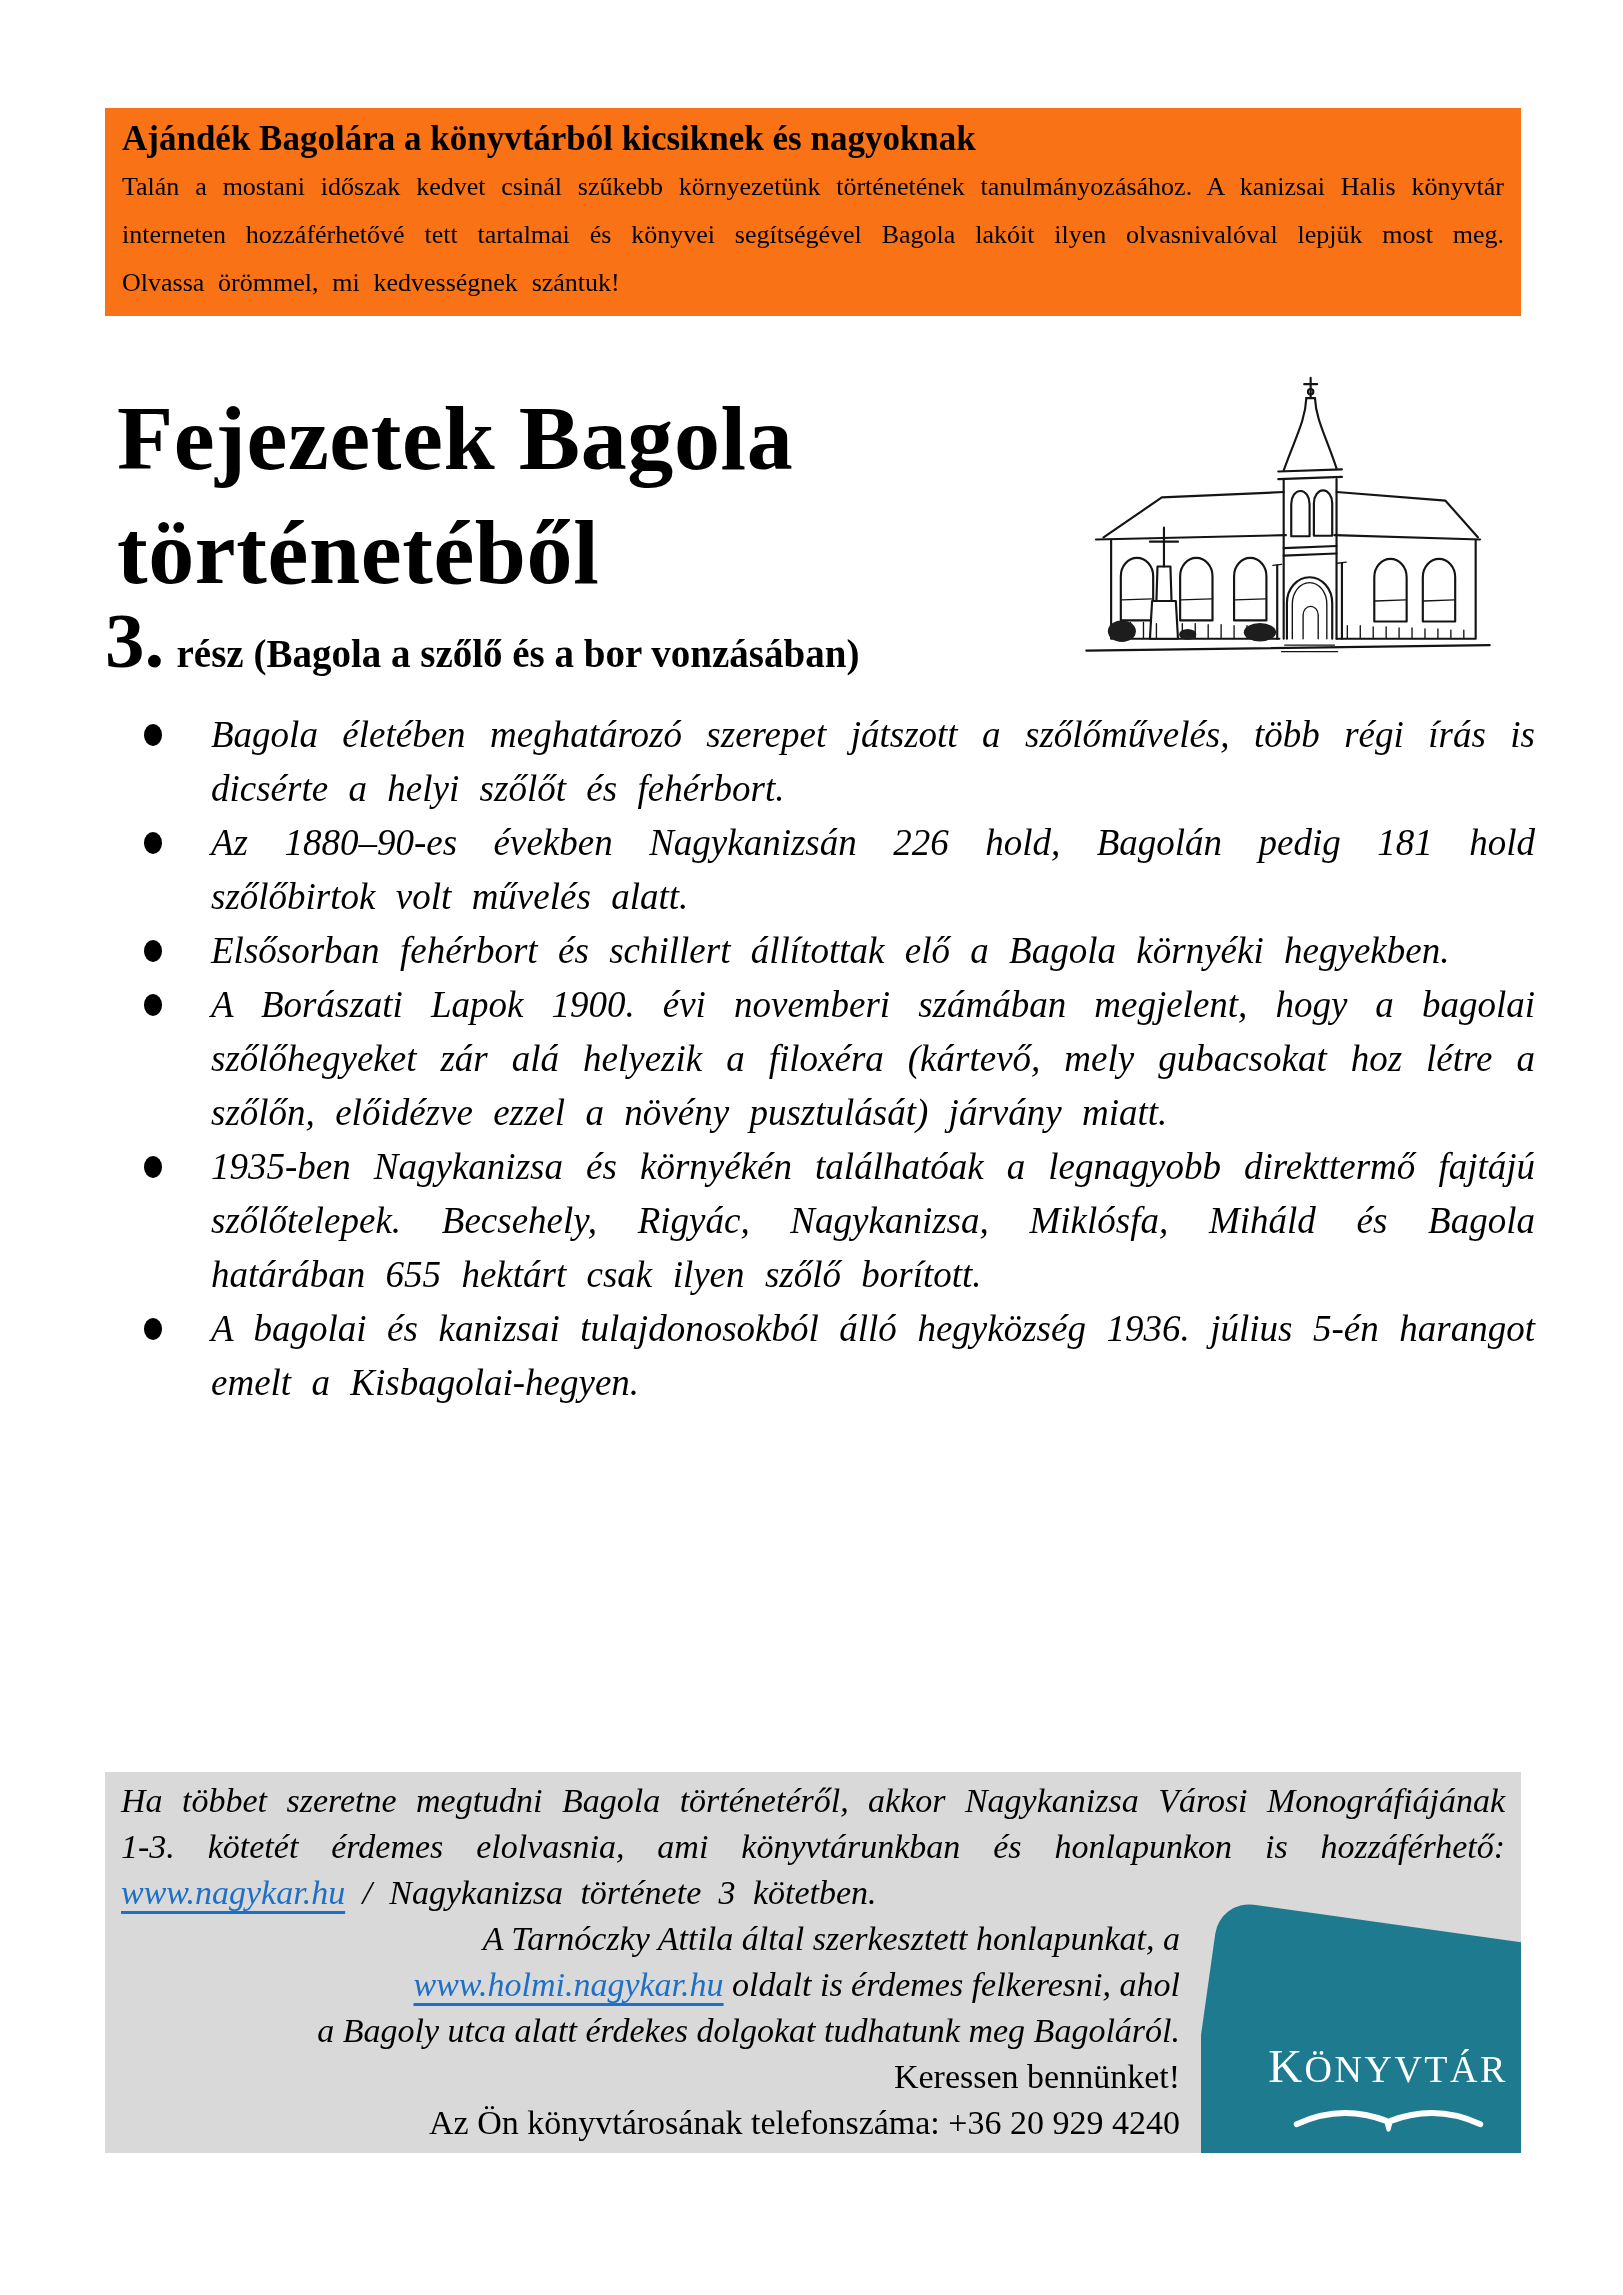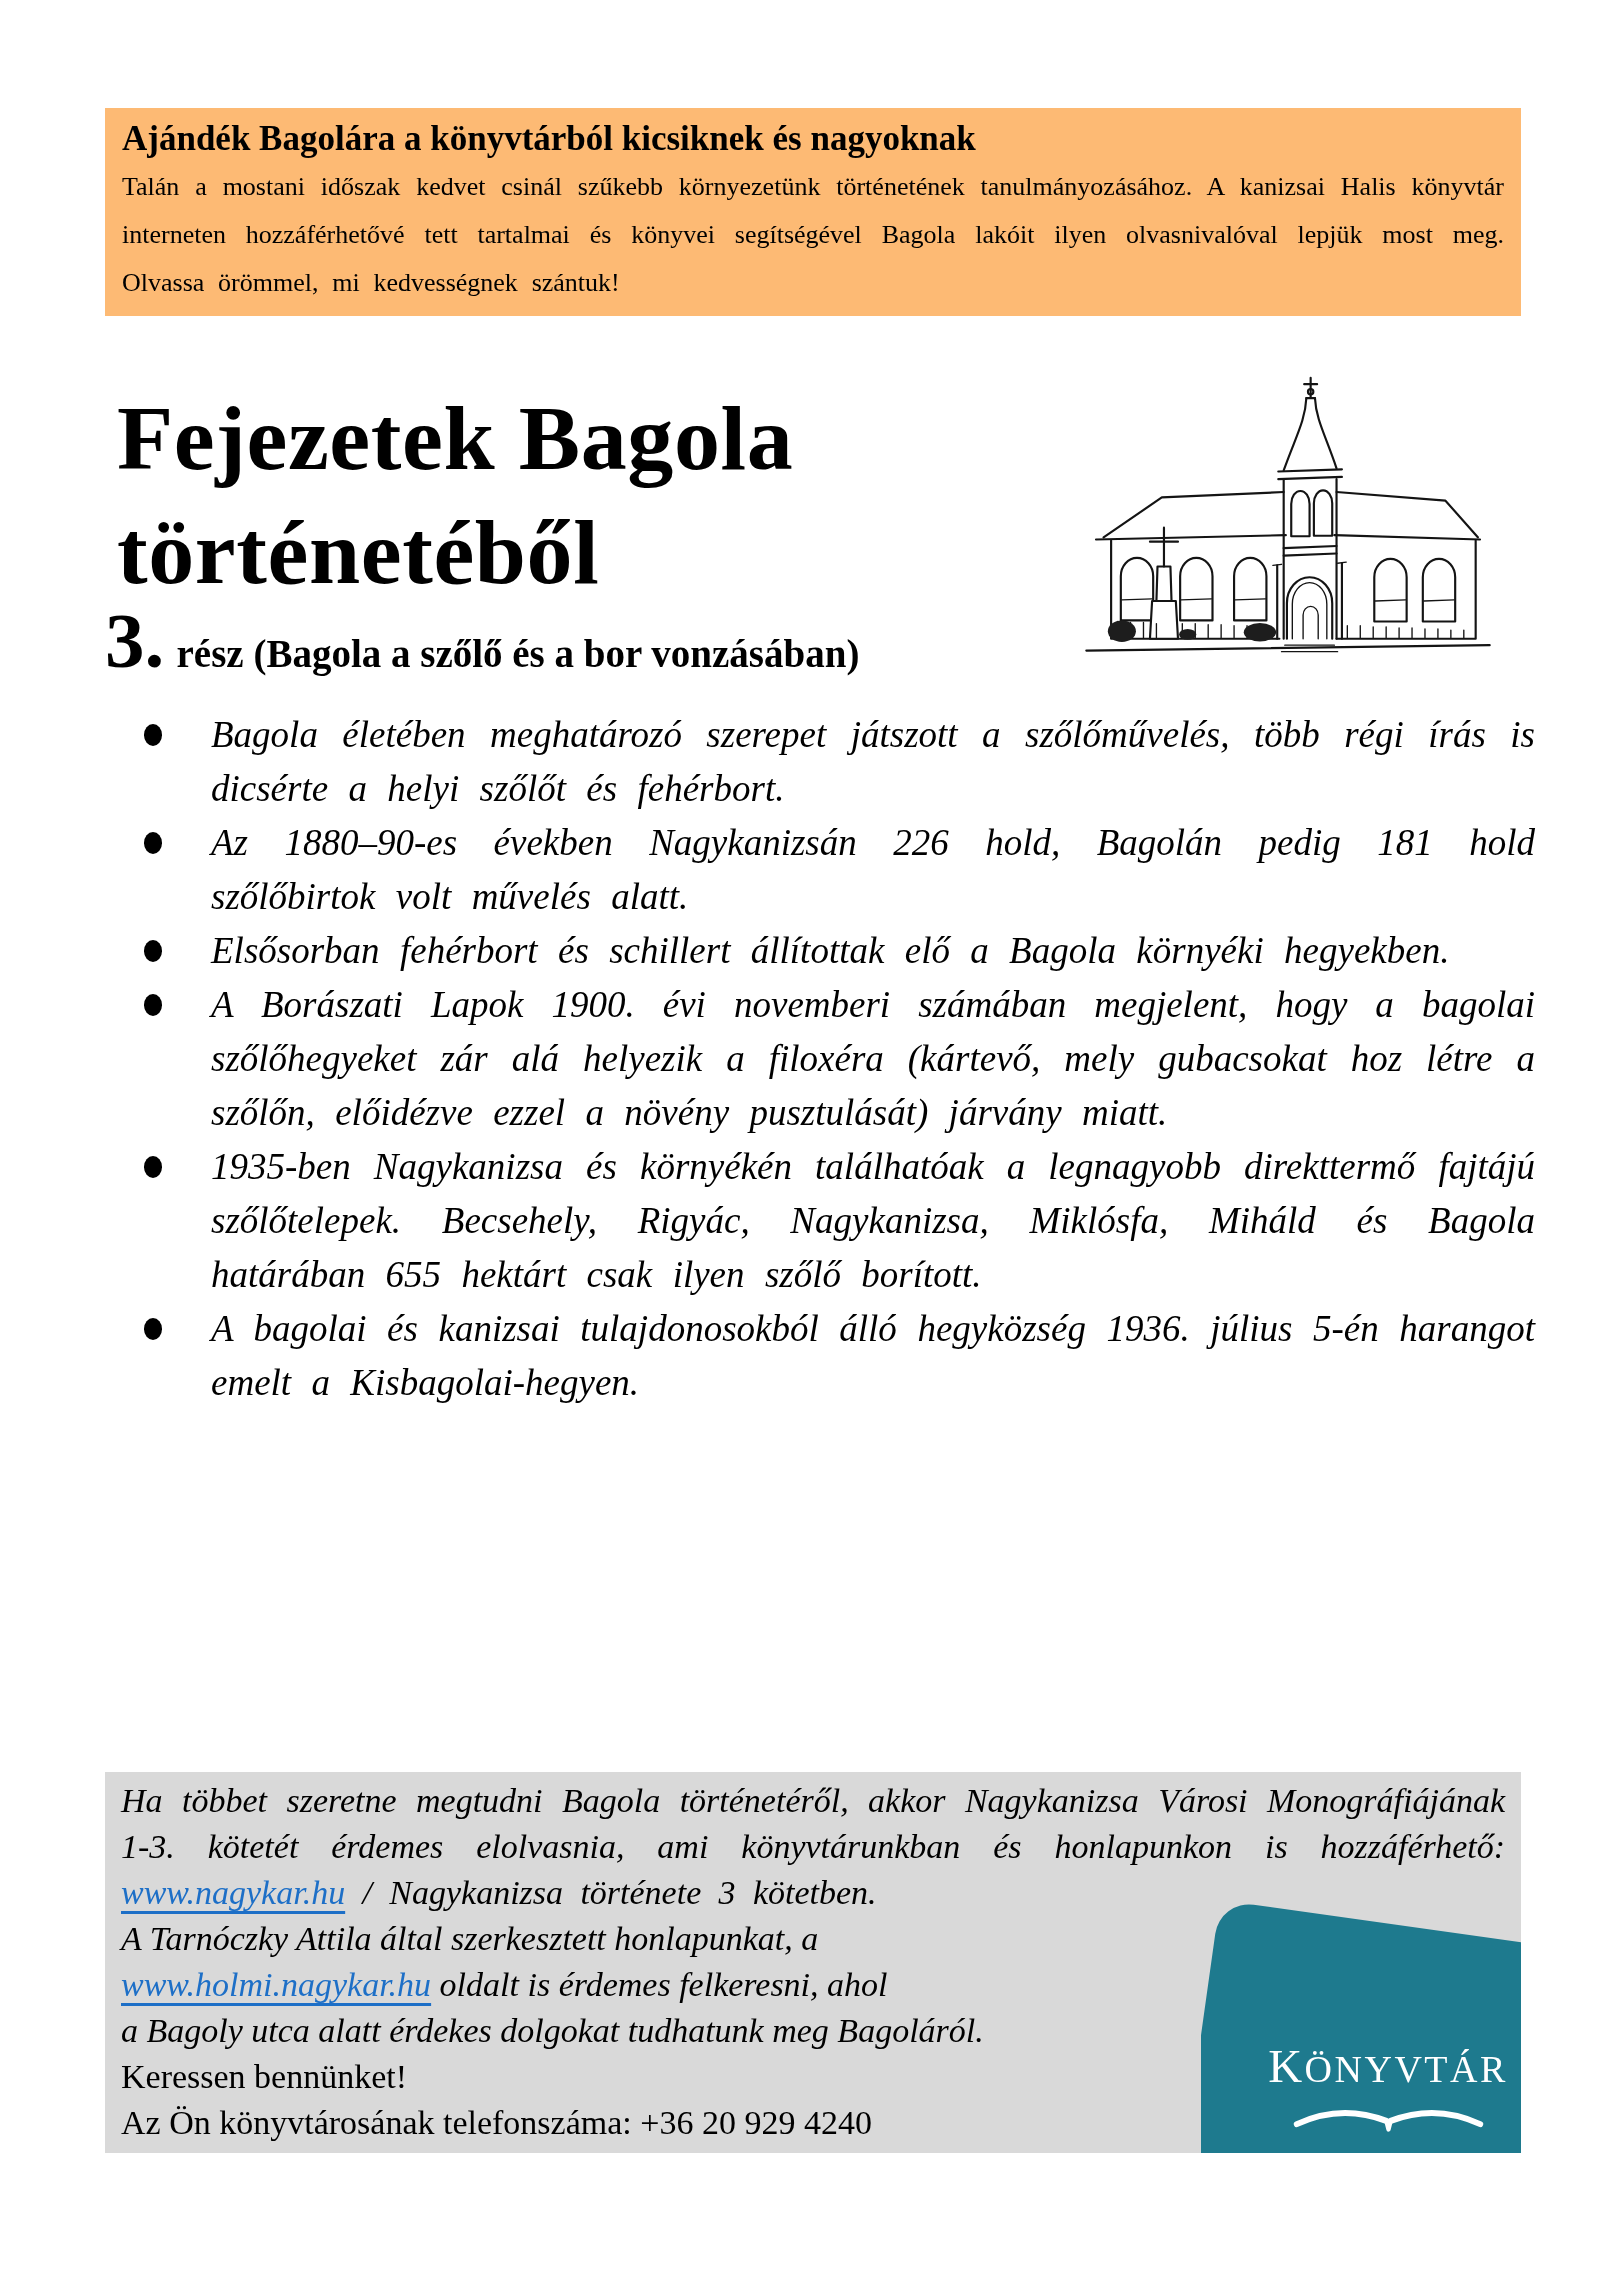--- a/index.html
+++ b/index.html
@@ -3,21 +3,21 @@
 <meta charset="utf-8">
 <style>
   html,body{margin:0;padding:0;background:#ffffff;}
   .page{
     position:relative;width:1624px;height:2295px;background:#ffffff;
     font-family:"Liberation Serif","DejaVu Serif",serif;color:#000;overflow:hidden;
   }
   
   .intro-box{
     position:absolute;left:105px;top:108px;width:1416px;box-sizing:border-box;
-    background:#fdba74;padding:7.4px 17px 8.6px 17px;
+    background:#f97316;padding:7.4px 17px 8.6px 17px;
   }
   .intro-title{font-weight:bold;font-size:35px;line-height:48px;}
   .intro-body{font-size:26px;line-height:48px;text-align:justify;word-spacing:0.28em;}
   
   .doc-title{
     position:absolute;left:105px;top:369px;margin:12px;
     font-size:92px;line-height:114px;font-weight:bold;letter-spacing:0.6px;
   }
   
   .church{position:absolute;top:368px;right:110px;width:452px;height:302px;}
@@ -38,21 +38,21 @@
   .bullets li::before{
     content:"";position:absolute;left:24.6px;top:16px;width:18.5px;height:22px;
     background:#000;border-radius:50%;
   }
   
   .footer-box{
     position:absolute;left:105px;top:1772px;width:1416px;height:381px;box-sizing:border-box;
     background:#d9d9d9;padding:6.2px 16px;font-style:italic;font-size:34px;line-height:46px;
   }
   .f-just{margin:0;text-align:justify;word-spacing:0.26em;}
-  .f-line{width:1059px;}
+  .f-line{width:1059px;text-align:right;}
   .upright{font-style:normal;}
   .link{
     color:#1d6fc7;text-decoration:underline;cursor:pointer;
     text-decoration-thickness:3.1px;text-underline-offset:7.4px;
   }
   
   .logo-clip{position:absolute;right:0;bottom:0;width:320px;height:256px;overflow:hidden;}
   .logo-shape{
     position:absolute;left:18.5px;top:2.5px;width:394px;height:406px;background:#1e7a8e;
     border-radius:34px;transform:rotate(8deg);transform-origin:top left;

